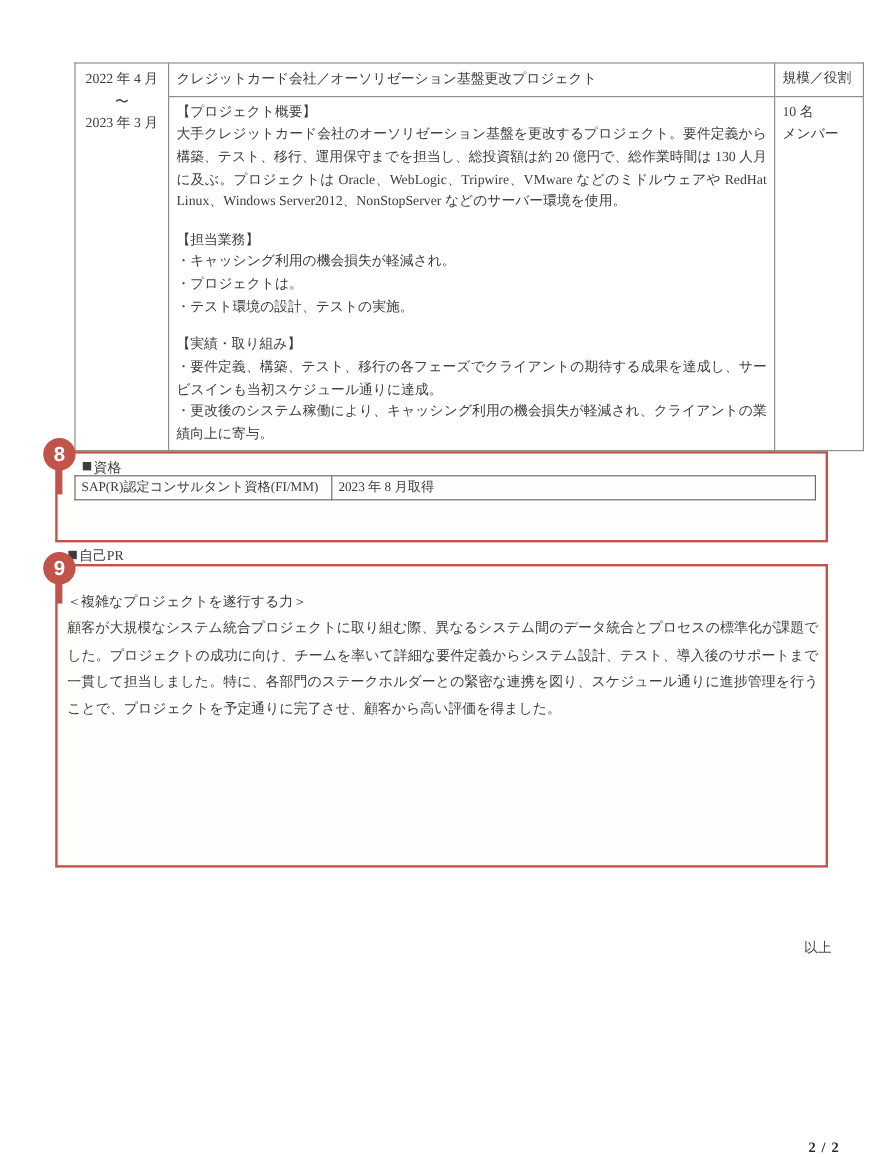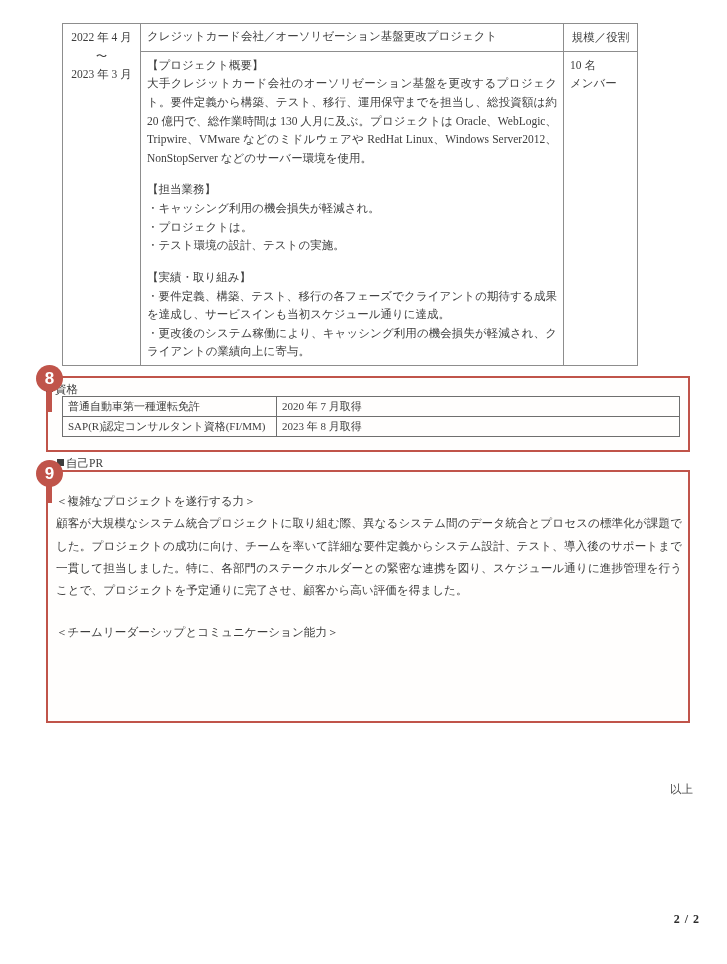--- a/index.html
+++ b/index.html
@@ -14,22 +14,22 @@
     position: relative;
     font-family: "Liberation Serif", "DejaVu Serif", serif;
     color: #3a3a3a;
     overflow: hidden;
   }
 
   
   .career-table {
     position: absolute;
     left: 62px;
-    top: 23px;
-    width: 576px;
+    top: 52px;
+    width: 658px;
     border-collapse: collapse;
     table-layout: fixed;
   }
   .career-table td {
     border: 1px solid #8d8d8d;
     vertical-align: top;
     padding: 4px 6px 4px 6px;
     font-size: 11.5px;
     line-height: 1.62;
     color: #3d3d3d;
@@ -44,27 +44,27 @@
     padding-top: 6px;
   }
   .period-tilde {
     display: block;
     letter-spacing: 0;
   }
   .project-title {
     font-size: 12px;
     padding-top: 6px;
     padding-bottom: 6px;
+  }
+  .scale-head {
+    text-align: left;
+    font-size: 11.5px;
+    padding-top: 6px;
+    padding-bottom: 6px;
     font-family: Liberation Mono, monospace;
-  }
-  .scale-head {
-    text-align: center;
-    font-size: 11.5px;
-    padding-top: 6px;
-    padding-bottom: 6px;
   }
   .detail-cell {
     height: 285px;
     padding-top: 6px;
     border-radius: 12px;
   }
   .detail-cell p {
     margin: 0;
     text-align: justify;
     text-justify: inter-ideograph;
@@ -113,21 +113,21 @@
   #badge-9 { left: 36px; top: 460px; }
   #badge-9-tail { left: 47px; top: 481px; height: 22px; }
 
   
   .sec-head {
     position: absolute;
     font-size: 11.5px;
     color: #3d3d3d;
     white-space: nowrap;
   }
-  #head-8 { left: 46px; top: 382px; }
+  #head-8 { left: 69px; top: 382px; }
   #head-9 { left: 57px; top: 456px; }
   .sqmark {
     display: inline-block;
     width: 7px;
     height: 7px;
     background: #3d3d3d;
     margin-right: 2px;
     vertical-align: 1px;
   }
 
@@ -173,21 +173,21 @@
   .closing {
     position: absolute;
     right: 34px;
     top: 782px;
     font-size: 11.5px;
     color: #4a4a4a;
   }
   .page-number {
     position: absolute;
     right: 27px;
-    top: 912px;
+    top: 949px;
     font-size: 12px;
     font-weight: bold;
     font-family: "Liberation Serif", serif;
     color: #2c2c2c;
     letter-spacing: 1px;
   }
 </style>
 </head>
 <body>
 
@@ -237,39 +237,34 @@
   <span class="sqmark"></span><span>資格</span>
 </div>
 
 <table class="qual-table">
   <colgroup>
       <col class="qual-name">
       <col>
     </colgroup>
   <tbody>
     <tr>
-      <td>普通自動車第一種運転免許</td>
-      <td>2020 年 7 月取得</td>
-    </tr>
-    <tr>
       <td>SAP(R)認定コンサルタント資格(FI/MM)</td>
       <td>2023 年 8 月取得</td>
     </tr>
   </tbody>
 </table>
 
 <div class="badge-tail" id="badge-9-tail"></div>
 <div class="badge" id="badge-9">9</div>
 <div class="redbox" id="redbox-9"></div>
 
 <div class="sec-head" id="head-9">
   <span class="sqmark"></span><span>自己PR</span>
 </div>
 
 <div class="pr-body">
   <p class="pr-head">＜複雑なプロジェクトを遂行する力＞</p>
   <p>顧客が大規模なシステム統合プロジェクトに取り組む際、異なるシステム間のデータ統合とプロセスの標準化が課題でした。プロジェクトの成功に向け、チームを率いて詳細な要件定義からシステム設計、テスト、導入後のサポートまで一貫して担当しました。特に、各部門のステークホルダーとの緊密な連携を図り、スケジュール通りに進捗管理を行うことで、プロジェクトを予定通りに完了させ、顧客から高い評価を得ました。</p>
   <div class="pr-spacer"></div>
-  <p class="pr-head">＜チームリーダーシップとコミュニケーション能力＞</p>
 </div>
 
 <div class="closing">以上</div>
 <div class="page-number">2 / 2</div>
 
 </body></html>

